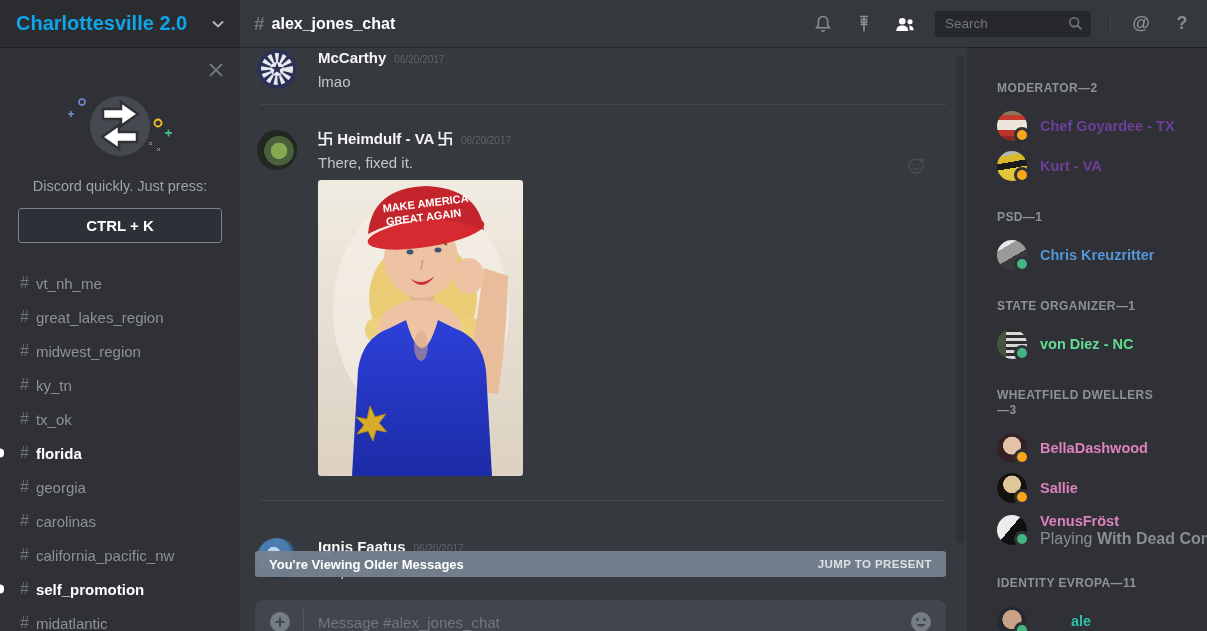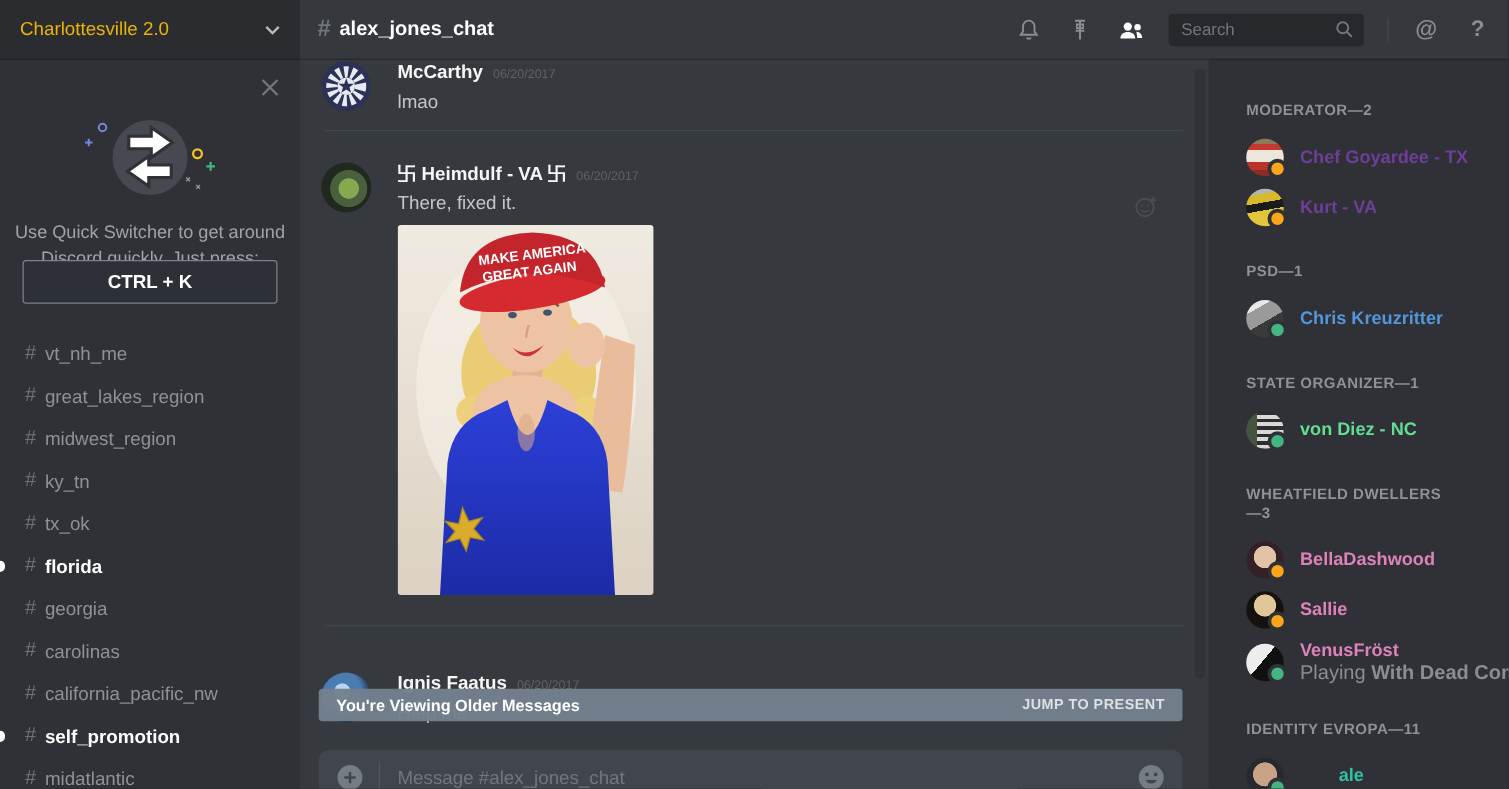--- a/index.html
+++ b/index.html
@@ -3,21 +3,21 @@
 <meta charset="utf-8">
 <style>
   html,body{margin:0;padding:0;background:#202225;}
   .app{position:relative;width:1207px;height:631px;overflow:hidden;background:#36393e;
        font-family:"Liberation Sans",sans-serif;color:#fff;}
 
   
   .left{position:absolute;left:0;top:0;width:240px;height:631px;background:#2f3136;z-index:4;}
   .server-header{height:47px;display:flex;align-items:center;justify-content:space-between;
     padding:0 16px;background:#2a2c30;box-shadow:0 1px 0 rgba(0,0,0,.35);}
-  .server-name{font-weight:normal;font-size:15px;color:#eab308;}
+  .server-name{font-weight:bold;font-size:20px;color:#0ea5e9;}
   .promo{position:absolute;top:48px;left:0;width:240px;height:206px;}
   .promo-close{position:absolute;top:14px;right:16px;width:16px;height:16px;cursor:pointer;}
   .promo-art{position:absolute;top:26px;left:45px;width:150px;height:100px;}
   .promo-text{position:absolute;top:128px;left:10px;right:10px;text-align:center;
     color:#9fa4aa;font-size:14.5px;line-height:21px;}
   .promo-btn{position:absolute;top:160px;left:18px;right:18px;height:33px;border:1px solid #7d8187;
     border-radius:3px;background:#2d3036;display:flex;align-items:center;justify-content:center;
     font-weight:bold;font-size:15px;color:#fff;}
   .channels{position:absolute;top:266px;left:0;right:0;}
   .channel{position:relative;height:34px;display:flex;align-items:center;padding-left:20px;
@@ -122,21 +122,20 @@
         <path d="M23 40 h6 M26 37 v6" stroke="#7289da" stroke-width="1.6"></path>
         <circle cx="37" cy="28" r="3" fill="none" stroke="#7289da" stroke-width="1.6"></circle>
         <circle cx="75" cy="52" r="30" fill="#46494f"></circle>
         <polygon points="58,35 76,35 76,28 93,40 76,52 76,45 58,45" fill="#fff" stroke="#2f3136" stroke-width="2.5"></polygon>
         <polygon points="92,58 74,58 74,51 57,63 74,75 74,68 92,68" fill="#fff" stroke="#2f3136" stroke-width="2.5"></polygon>
         <circle cx="113" cy="49" r="3.5" fill="none" stroke="#f8c51c" stroke-width="1.8"></circle>
         <path d="M120 59 h7 M123.5 55.5 v7" stroke="#43b581" stroke-width="1.8"></path>
         <path d="M104 68 l3 3 M107 68 l-3 3 M112 74 l3 3 M115 74 l-3 3" stroke="#dcddde" stroke-width="1" opacity=".6"></path>
       </svg>
       <div class="promo-text">
-        <div>Use Quick Switcher to get around</div>
         <div>Discord quickly. Just press:</div>
       </div>
       <div class="promo-btn">CTRL + K</div>
     </div>
 
     <nav class="channels">
         <div class="channel">
           <span class="hash">#</span>
           <span class="cname">vt_nh_me</span>
         </div>

